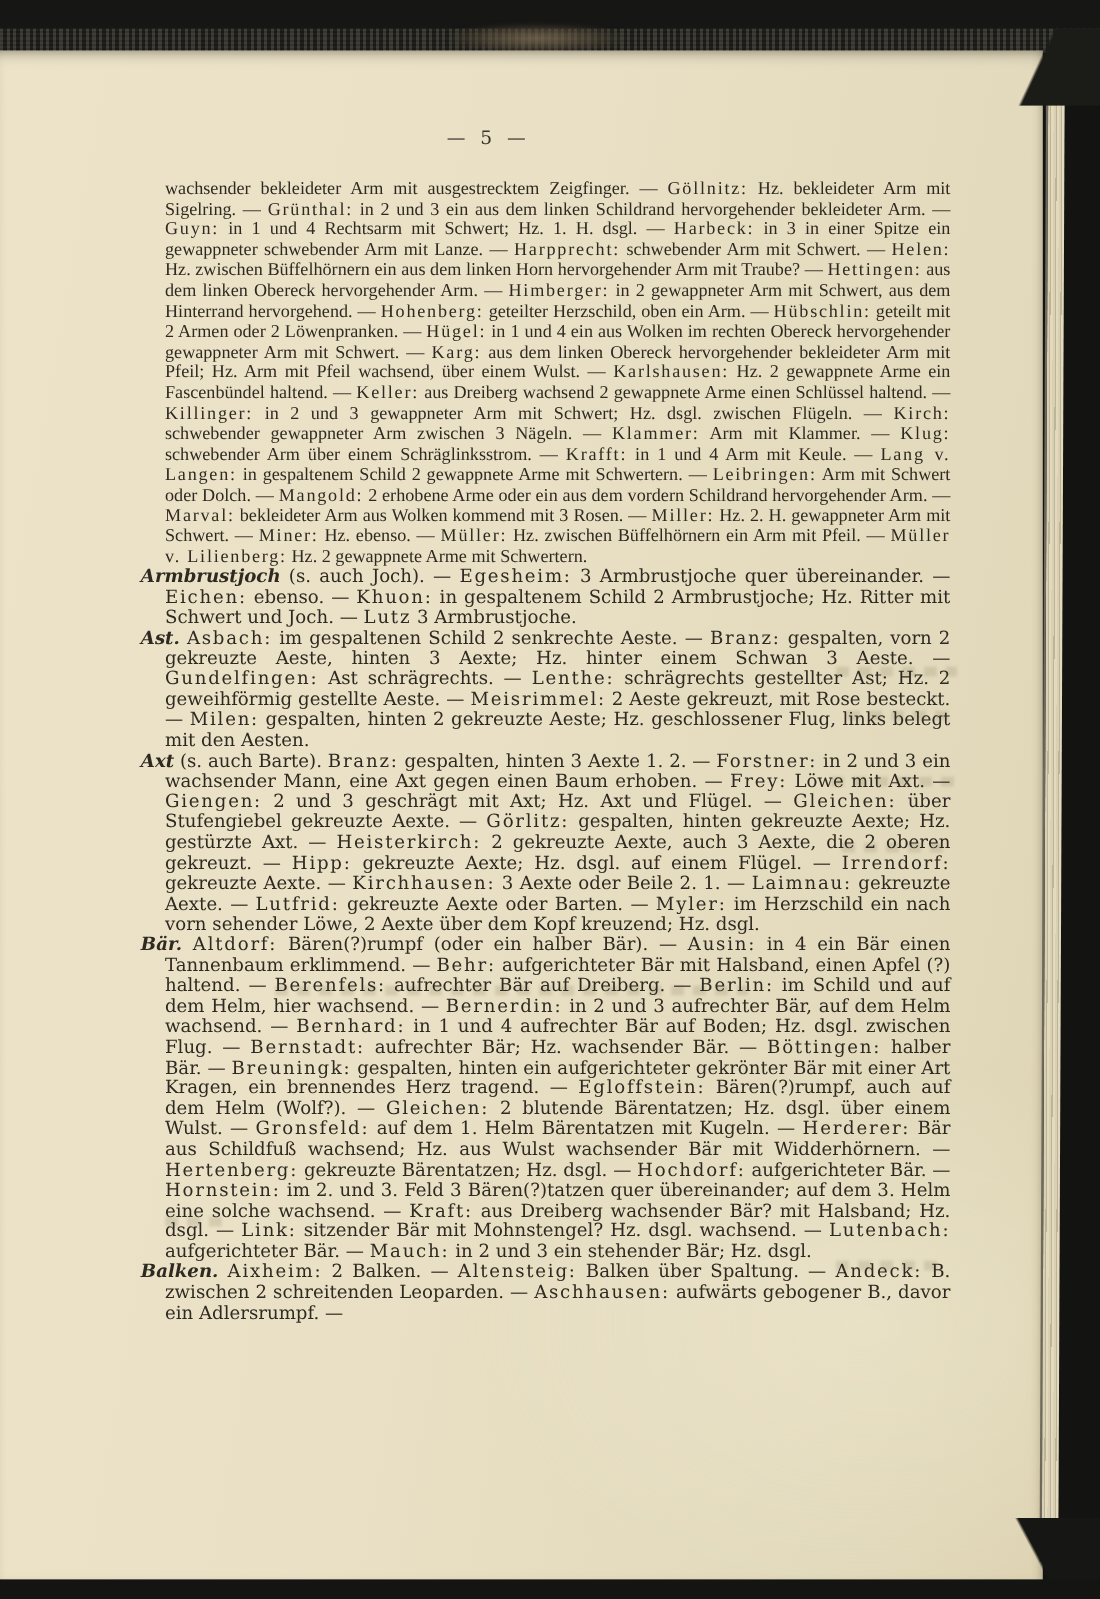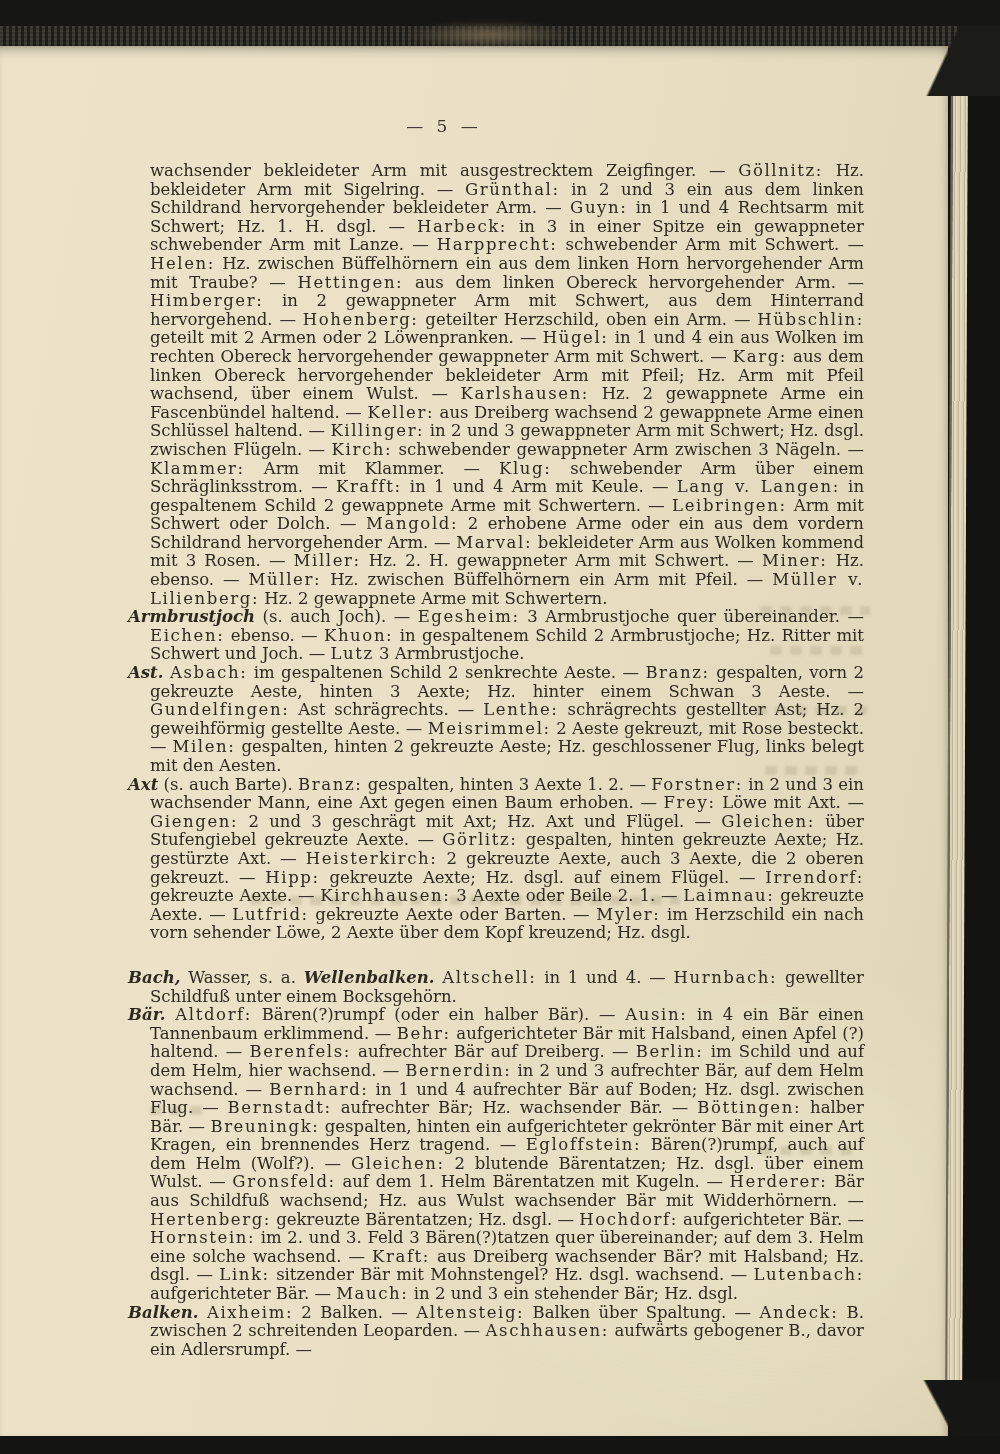--- a/index.html
+++ b/index.html
@@ -66,21 +66,21 @@
   }
   .entries{margin-top:26px;}
   p.entry{
     margin:0;
     font-size:16.5px;
     line-height:18.6px;
     text-align:justify;
     padding-left:22px;
     text-indent:-22px;
   }
-  p.entry.cont{text-indent:0;}
+  p.entry.cont{text-indent:0;font-family:Liberation Serif, serif;}
   p.entry.gap{margin-top:26px;}
   .seg-bold{font-weight:bold;font-style:italic;}
   .seg-spaced{letter-spacing:1.6px;}
 
   
   .ghost{
     position:absolute;
     height:9px;
     background:repeating-linear-gradient(90deg, rgba(140,130,100,.45) 0 12px, transparent 12px 20px);
     filter:blur(1.6px);
@@ -111,17 +111,16 @@
 <div class="corner-br"></div>
 <div class="bottom-black"></div>
 
 <div class="text-block">
   <div class="page-header">—  5  —</div>
   <div class="entries">
       <p class="entry cont"><span class="seg-plain">wachsender bekleideter Arm mit ausgestrecktem Zeigfinger. — </span><span class="seg-spaced">Göllnitz:</span><span class="seg-plain"> Hz. bekleideter Arm mit Sigelring. — </span><span class="seg-spaced">Grünthal:</span><span class="seg-plain"> in 2 und 3 ein aus dem linken Schildrand hervorgehender bekleideter Arm. — </span><span class="seg-spaced">Guyn:</span><span class="seg-plain"> in 1 und 4 Rechtsarm mit Schwert; Hz. 1. H. dsgl. — </span><span class="seg-spaced">Harbeck:</span><span class="seg-plain"> in 3 in einer Spitze ein gewappneter schwebender Arm mit Lanze. — </span><span class="seg-spaced">Harpprecht:</span><span class="seg-plain"> schwebender Arm mit Schwert. — </span><span class="seg-spaced">Helen:</span><span class="seg-plain"> Hz. zwischen Büffelhörnern ein aus dem linken Horn hervorgehender Arm mit Traube? — </span><span class="seg-spaced">Hettingen:</span><span class="seg-plain"> aus dem linken Obereck hervorgehender Arm. — </span><span class="seg-spaced">Himberger:</span><span class="seg-plain"> in 2 gewappneter Arm mit Schwert, aus dem Hinterrand hervorgehend. — </span><span class="seg-spaced">Hohenberg:</span><span class="seg-plain"> geteilter Herzschild, oben ein Arm. — </span><span class="seg-spaced">Hübschlin:</span><span class="seg-plain"> geteilt mit 2 Armen oder 2 Löwenpranken. — </span><span class="seg-spaced">Hügel:</span><span class="seg-plain"> in 1 und 4 ein aus Wolken im rechten Obereck hervorgehender gewappneter Arm mit Schwert. — </span><span class="seg-spaced">Karg:</span><span class="seg-plain"> aus dem linken Obereck hervorgehender bekleideter Arm mit Pfeil; Hz. Arm mit Pfeil wachsend, über einem Wulst. — </span><span class="seg-spaced">Karlshausen:</span><span class="seg-plain"> Hz. 2 gewappnete Arme ein Fascenbündel haltend. — </span><span class="seg-spaced">Keller:</span><span class="seg-plain"> aus Dreiberg wachsend 2 gewappnete Arme einen Schlüssel haltend. — </span><span class="seg-spaced">Killinger:</span><span class="seg-plain"> in 2 und 3 gewappneter Arm mit Schwert; Hz. dsgl. zwischen Flügeln. — </span><span class="seg-spaced">Kirch:</span><span class="seg-plain"> schwebender gewappneter Arm zwischen 3 Nägeln. — </span><span class="seg-spaced">Klammer:</span><span class="seg-plain"> Arm mit Klammer. — </span><span class="seg-spaced">Klug:</span><span class="seg-plain"> schwebender Arm über einem Schräglinksstrom. — </span><span class="seg-spaced">Krafft:</span><span class="seg-plain"> in 1 und 4 Arm mit Keule. — </span><span class="seg-spaced">Lang v. Langen:</span><span class="seg-plain"> in gespaltenem Schild 2 gewappnete Arme mit Schwertern. — </span><span class="seg-spaced">Leibringen:</span><span class="seg-plain"> Arm mit Schwert oder Dolch. — </span><span class="seg-spaced">Mangold:</span><span class="seg-plain"> 2 erhobene Arme oder ein aus dem vordern Schildrand hervorgehender Arm. — </span><span class="seg-spaced">Marval:</span><span class="seg-plain"> bekleideter Arm aus Wolken kommend mit 3 Rosen. — </span><span class="seg-spaced">Miller:</span><span class="seg-plain"> Hz. 2. H. gewappneter Arm mit Schwert. — </span><span class="seg-spaced">Miner:</span><span class="seg-plain"> Hz. ebenso. — </span><span class="seg-spaced">Müller:</span><span class="seg-plain"> Hz. zwischen Büffelhörnern ein Arm mit Pfeil. — </span><span class="seg-spaced">Müller v. Lilienberg:</span><span class="seg-plain"> Hz. 2 gewappnete Arme mit Schwertern.</span></p>
       <p class="entry"><span class="seg-bold">Armbrustjoch</span><span class="seg-plain"> (s. auch Joch). — </span><span class="seg-spaced">Egesheim:</span><span class="seg-plain"> 3 Armbrustjoche quer übereinander. — </span><span class="seg-spaced">Eichen:</span><span class="seg-plain"> ebenso. — </span><span class="seg-spaced">Khuon:</span><span class="seg-plain"> in gespaltenem Schild 2 Armbrustjoche; Hz. Ritter mit Schwert und Joch. — </span><span class="seg-spaced">Lutz</span><span class="seg-plain"> 3 Armbrustjoche.</span></p>
       <p class="entry"><span class="seg-bold">Ast.</span><span class="seg-plain"> </span><span class="seg-spaced">Asbach:</span><span class="seg-plain"> im gespaltenen Schild 2 senkrechte Aeste. — </span><span class="seg-spaced">Branz:</span><span class="seg-plain"> gespalten, vorn 2 gekreuzte Aeste, hinten 3 Aexte; Hz. hinter einem Schwan 3 Aeste. — </span><span class="seg-spaced">Gundelfingen:</span><span class="seg-plain"> Ast schrägrechts. — </span><span class="seg-spaced">Lenthe:</span><span class="seg-plain"> schrägrechts gestellter Ast; Hz. 2 geweihförmig gestellte Aeste. — </span><span class="seg-spaced">Meisrimmel:</span><span class="seg-plain"> 2 Aeste gekreuzt, mit Rose besteckt. — </span><span class="seg-spaced">Milen:</span><span class="seg-plain"> gespalten, hinten 2 gekreuzte Aeste; Hz. geschlossener Flug, links belegt mit den Aesten.</span></p>
       <p class="entry"><span class="seg-bold">Axt</span><span class="seg-plain"> (s. auch Barte). </span><span class="seg-spaced">Branz:</span><span class="seg-plain"> gespalten, hinten 3 Aexte 1. 2. — </span><span class="seg-spaced">Forstner:</span><span class="seg-plain"> in 2 und 3 ein wachsender Mann, eine Axt gegen einen Baum erhoben. — </span><span class="seg-spaced">Frey:</span><span class="seg-plain"> Löwe mit Axt. — </span><span class="seg-spaced">Giengen:</span><span class="seg-plain"> 2 und 3 geschrägt mit Axt; Hz. Axt und Flügel. — </span><span class="seg-spaced">Gleichen:</span><span class="seg-plain"> über Stufengiebel gekreuzte Aexte. — </span><span class="seg-spaced">Görlitz:</span><span class="seg-plain"> gespalten, hinten gekreuzte Aexte; Hz. gestürzte Axt. — </span><span class="seg-spaced">Heisterkirch:</span><span class="seg-plain"> 2 gekreuzte Aexte, auch 3 Aexte, die 2 oberen gekreuzt. — </span><span class="seg-spaced">Hipp:</span><span class="seg-plain"> gekreuzte Aexte; Hz. dsgl. auf einem Flügel. — </span><span class="seg-spaced">Irrendorf:</span><span class="seg-plain"> gekreuzte Aexte. — </span><span class="seg-spaced">Kirchhausen:</span><span class="seg-plain"> 3 Aexte oder Beile 2. 1. — </span><span class="seg-spaced">Laimnau:</span><span class="seg-plain"> gekreuzte Aexte. — </span><span class="seg-spaced">Lutfrid:</span><span class="seg-plain"> gekreuzte Aexte oder Barten. — </span><span class="seg-spaced">Myler:</span><span class="seg-plain"> im Herzschild ein nach vorn sehender Löwe, 2 Aexte über dem Kopf kreuzend; Hz. dsgl.</span></p>
-      <p class="entry gap"><span class="seg-bold">Bach,</span><span class="seg-plain"> Wasser, s. a. </span><span class="seg-bold">Wellenbalken.</span><span class="seg-plain"> </span><span class="seg-spaced">Altschell:</span><span class="seg-plain"> in 1 und 4. — </span><span class="seg-spaced">Hurnbach:</span><span class="seg-plain"> gewellter Schildfuß unter einem Bocksgehörn.</span></p>
       <p class="entry"><span class="seg-bold">Bär.</span><span class="seg-plain"> </span><span class="seg-spaced">Altdorf:</span><span class="seg-plain"> Bären(?)rumpf (oder ein halber Bär). — </span><span class="seg-spaced">Ausin:</span><span class="seg-plain"> in 4 ein Bär einen Tannenbaum erklimmend. — </span><span class="seg-spaced">Behr:</span><span class="seg-plain"> aufgerichteter Bär mit Halsband, einen Apfel (?) haltend. — </span><span class="seg-spaced">Berenfels:</span><span class="seg-plain"> aufrechter Bär auf Dreiberg. — </span><span class="seg-spaced">Berlin:</span><span class="seg-plain"> im Schild und auf dem Helm, hier wachsend. — </span><span class="seg-spaced">Bernerdin:</span><span class="seg-plain"> in 2 und 3 aufrechter Bär, auf dem Helm wachsend. — </span><span class="seg-spaced">Bernhard:</span><span class="seg-plain"> in 1 und 4 aufrechter Bär auf Boden; Hz. dsgl. zwischen Flug. — </span><span class="seg-spaced">Bernstadt:</span><span class="seg-plain"> aufrechter Bär; Hz. wachsender Bär. — </span><span class="seg-spaced">Böttingen:</span><span class="seg-plain"> halber Bär. — </span><span class="seg-spaced">Breuningk:</span><span class="seg-plain"> gespalten, hinten ein aufgerichteter gekrönter Bär mit einer Art Kragen, ein brennendes Herz tragend. — </span><span class="seg-spaced">Egloffstein:</span><span class="seg-plain"> Bären(?)rumpf, auch auf dem Helm (Wolf?). — </span><span class="seg-spaced">Gleichen:</span><span class="seg-plain"> 2 blutende Bärentatzen; Hz. dsgl. über einem Wulst. — </span><span class="seg-spaced">Gronsfeld:</span><span class="seg-plain"> auf dem 1. Helm Bärentatzen mit Kugeln. — </span><span class="seg-spaced">Herderer:</span><span class="seg-plain"> Bär aus Schildfuß wachsend; Hz. aus Wulst wachsender Bär mit Widderhörnern. — </span><span class="seg-spaced">Hertenberg:</span><span class="seg-plain"> gekreuzte Bärentatzen; Hz. dsgl. — </span><span class="seg-spaced">Hochdorf:</span><span class="seg-plain"> aufgerichteter Bär. — </span><span class="seg-spaced">Hornstein:</span><span class="seg-plain"> im 2. und 3. Feld 3 Bären(?)tatzen quer übereinander; auf dem 3. Helm eine solche wachsend. — </span><span class="seg-spaced">Kraft:</span><span class="seg-plain"> aus Dreiberg wachsender Bär? mit Halsband; Hz. dsgl. — </span><span class="seg-spaced">Link:</span><span class="seg-plain"> sitzender Bär mit Mohnstengel? Hz. dsgl. wachsend. — </span><span class="seg-spaced">Lutenbach:</span><span class="seg-plain"> aufgerichteter Bär. — </span><span class="seg-spaced">Mauch:</span><span class="seg-plain"> in 2 und 3 ein stehender Bär; Hz. dsgl.</span></p>
       <p class="entry"><span class="seg-bold">Balken.</span><span class="seg-plain"> </span><span class="seg-spaced">Aixheim:</span><span class="seg-plain"> 2 Balken. — </span><span class="seg-spaced">Altensteig:</span><span class="seg-plain"> Balken über Spaltung. — </span><span class="seg-spaced">Andeck:</span><span class="seg-plain"> B. zwischen 2 schreitenden Leoparden. — </span><span class="seg-spaced">Aschhausen:</span><span class="seg-plain"> aufwärts gebogener B., davor ein Adlersrumpf. —</span></p>
     </div>
 </div>
 
 </body></html>

